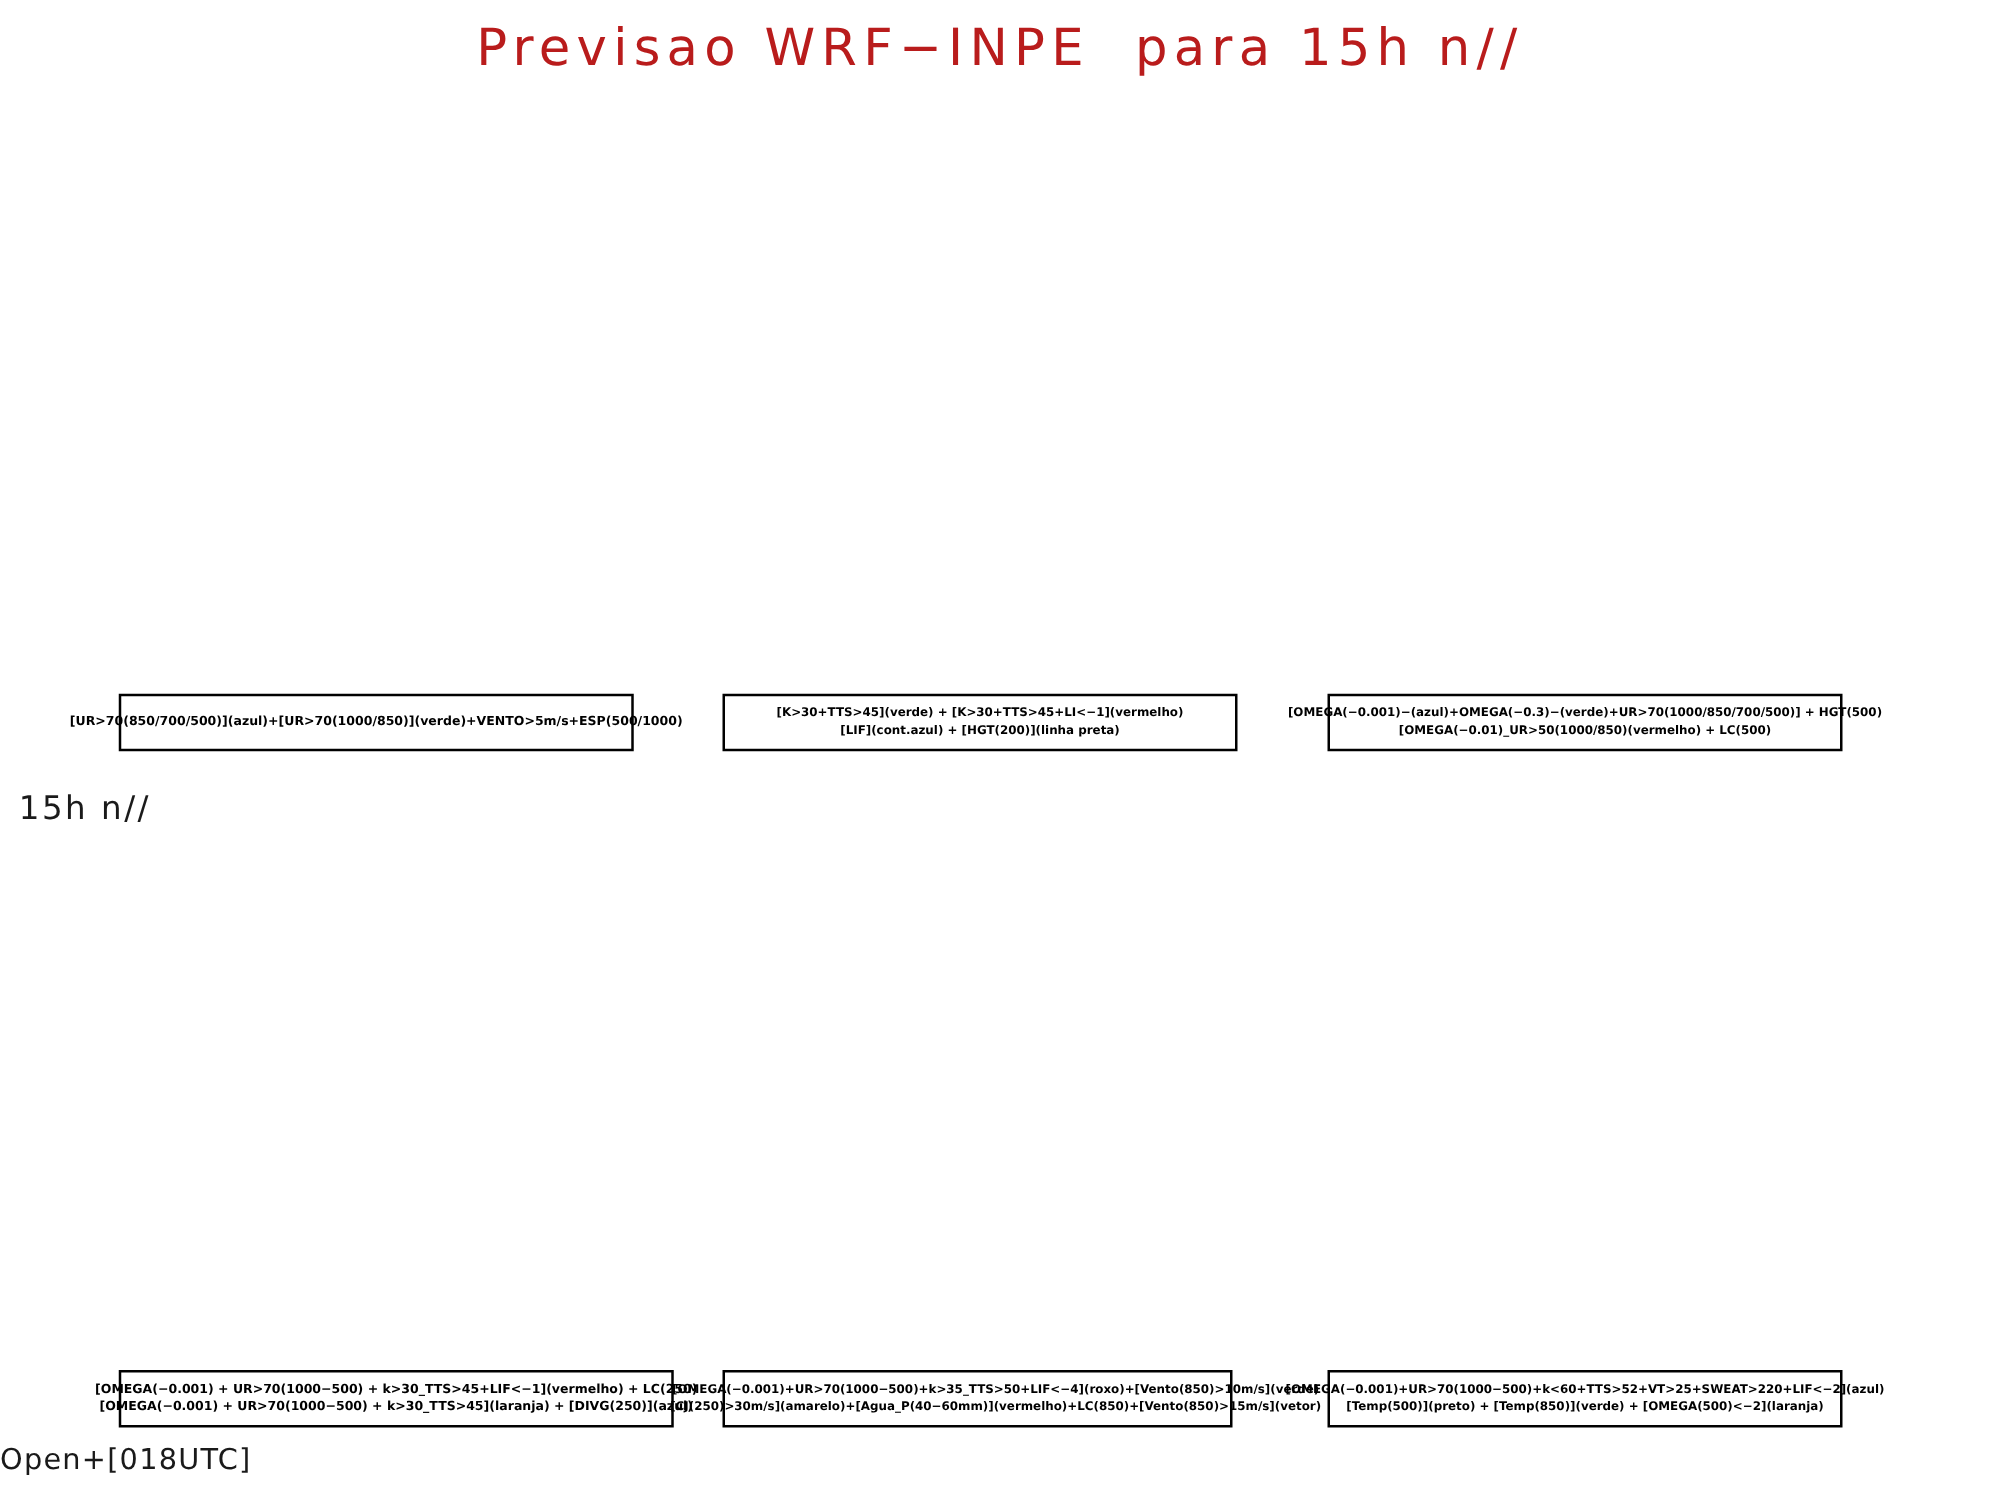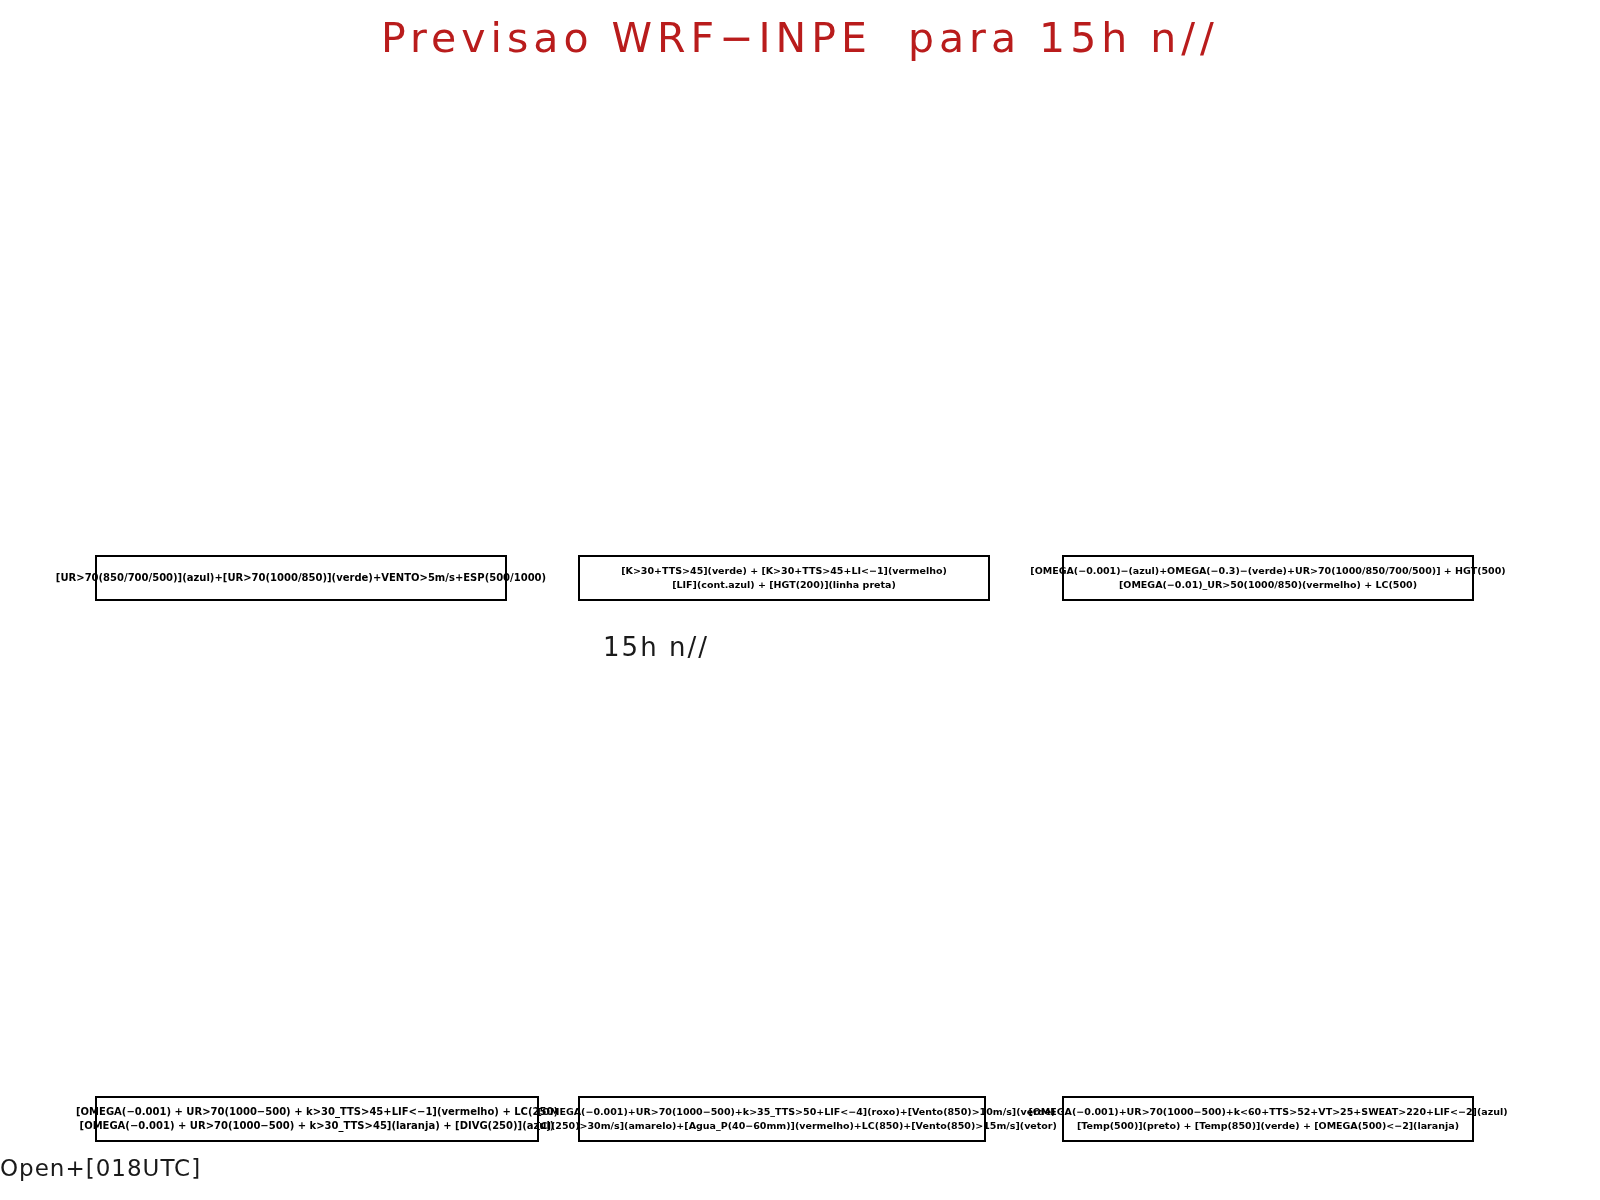--- a/index.html
+++ b/index.html
@@ -31,26 +31,27 @@
     font-weight: 400;
     letter-spacing: 5px;
     color: #b91c1c;
     white-space: pre;
   }
   .mid-label {
     position: absolute;
     top: 632px;
     left: 0;
     width: 1312px;
-    text-align: center;
+    text-align: left;
     font-size: 26px;
     font-weight: 400;
     letter-spacing: 2px;
     color: #1a1a1a;
     white-space: pre;
+    padding-left: 15px;
   }
   .footer-label {
     position: absolute;
     top: 1155px;
     left: 0;
     width: 1600px;
     font-size: 23px;
     font-weight: 400;
     letter-spacing: 1px;
     color: #1a1a1a;

